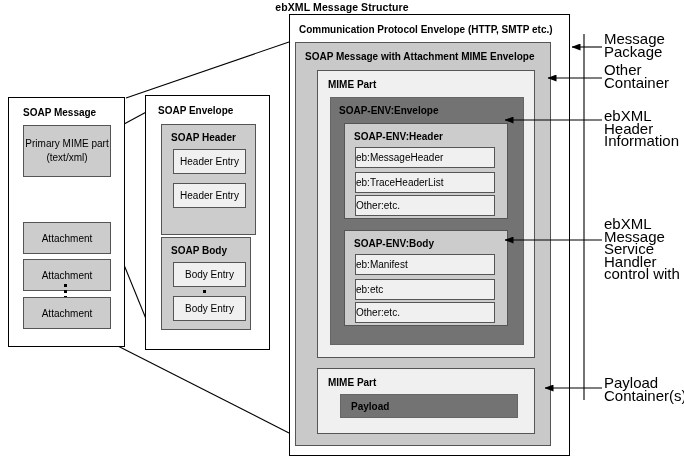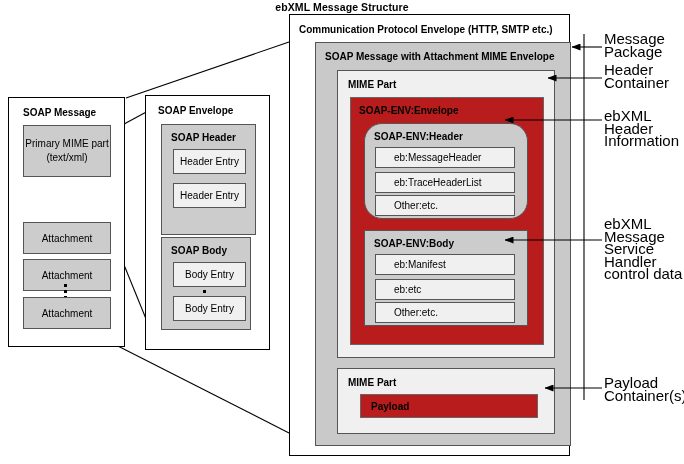--- a/index.html
+++ b/index.html
@@ -9,21 +9,21 @@
     color:#000;
   }
   #stage{position:absolute;left:0;top:0;width:684px;height:464px;}
 
   
   .box{position:absolute;box-sizing:border-box;}
   .white{background:#ffffff;border:1.5px solid #000;}
   .gray{background:#cccccc;border:1.5px solid #555;}
   .gray2{background:#c9c9c9;border:1.5px solid #555;}
   .litegray{background:#f0f0f0;border:1.5px solid #555;}
-  .thinwhite{background:#b91c1c;border:1.5px solid #666;}
+  .thinwhite{background:#737373;border:1.5px solid #666;}
 
   .hd{position:absolute;font-weight:bold;white-space:nowrap;}
 
   
   #title{
     position:absolute;left:0;top:1px;width:684px;text-align:center;
     font-size:10.5px;font-weight:bold;letter-spacing:.1px;
   }
 
   
@@ -49,35 +49,35 @@
   #he1{top:24px;} #he2{top:58px;}
   #soap-body{left:15px;top:141px;width:90px;height:93px;}
   #soap-body-title{left:9px;top:7px;font-size:10px;}
   #be1{top:24px;} #be2{top:58px;}
   #body-dots{left:41px;top:52px;}
 
   
   #comm-env{left:289px;top:14px;width:281px;height:442px;}
   #comm-env-title{left:9px;top:9px;font-size:10px;}
 
-  #soap-mime-env{left:25px;top:27px;width:256px;height:404px;}
+  #soap-mime-env{left:5px;top:27px;width:256px;height:404px;}
   #soap-mime-env-title{left:9px;top:8px;font-size:10px;}
 
   #mime-part-1{left:21px;top:27px;width:218px;height:288px;}
   #mime-part-1-title{left:10px;top:8px;font-size:10px;}
 
   #env{left:12px;top:26px;width:194px;height:248px;}
   #env-title{left:8px;top:7px;font-size:10px;}
 
-  #env-header{left:13px;top:25px;width:164px;height:96px;border-radius:18px;}
+  #env-header{left:13px;top:25px;width:164px;height:96px;}
   #env-header-title{left:9px;top:7px;font-size:10px;}
   #env-body{left:13px;top:132px;width:164px;height:96px;}
   #env-body-title{left:9px;top:7px;font-size:10px;}
   .ent2{left:10px;width:140px;height:21px;display:flex;align-items:center;
-    font-size:10px;padding-left:18px;box-sizing:border-box;}
+    font-size:10px;padding-left:0;box-sizing:border-box;}
   .r1{top:23px;} .r2{top:48px;} .r3{top:71px;}
 
   #mime-part-2{left:21px;top:325px;width:218px;height:66px;}
   #mime-part-2-title{left:10px;top:8px;font-size:10px;}
   #payload{left:22px;top:25px;width:178px;height:24px;
     display:flex;align-items:center;padding-left:10px;box-sizing:border-box;
     font-size:10px;font-weight:bold;}
 
   
   .anno{position:absolute;font-size:15px;line-height:12.5px;color:#000;}
@@ -194,33 +194,33 @@
       <line x1="602" y1="388" x2="545" y2="388" marker-end="url(#ah)"></line>
     </g>
   </svg>
 
   <div class="anno" id="anno-message-package">
     <div>Message</div>
     <div>Package</div>
   </div>
 
   <div class="anno" id="anno-header-container">
-    <div>Header</div>
+    <div>Other</div>
     <div>Container</div>
   </div>
 
   <div class="anno" id="anno-ebxml-header">
     <div>ebXML Header</div>
     <div>Information</div>
   </div>
 
   <div class="anno" id="anno-msh-control">
     <div>ebXML Message</div>
     <div>Service Handler</div>
-    <div>control data</div>
+    <div>control with</div>
   </div>
 
   <div class="anno" id="anno-payload-container">
     <div>Payload</div>
     <div>Container(s)</div>
   </div>
 
 </div>
 
 </body></html>

